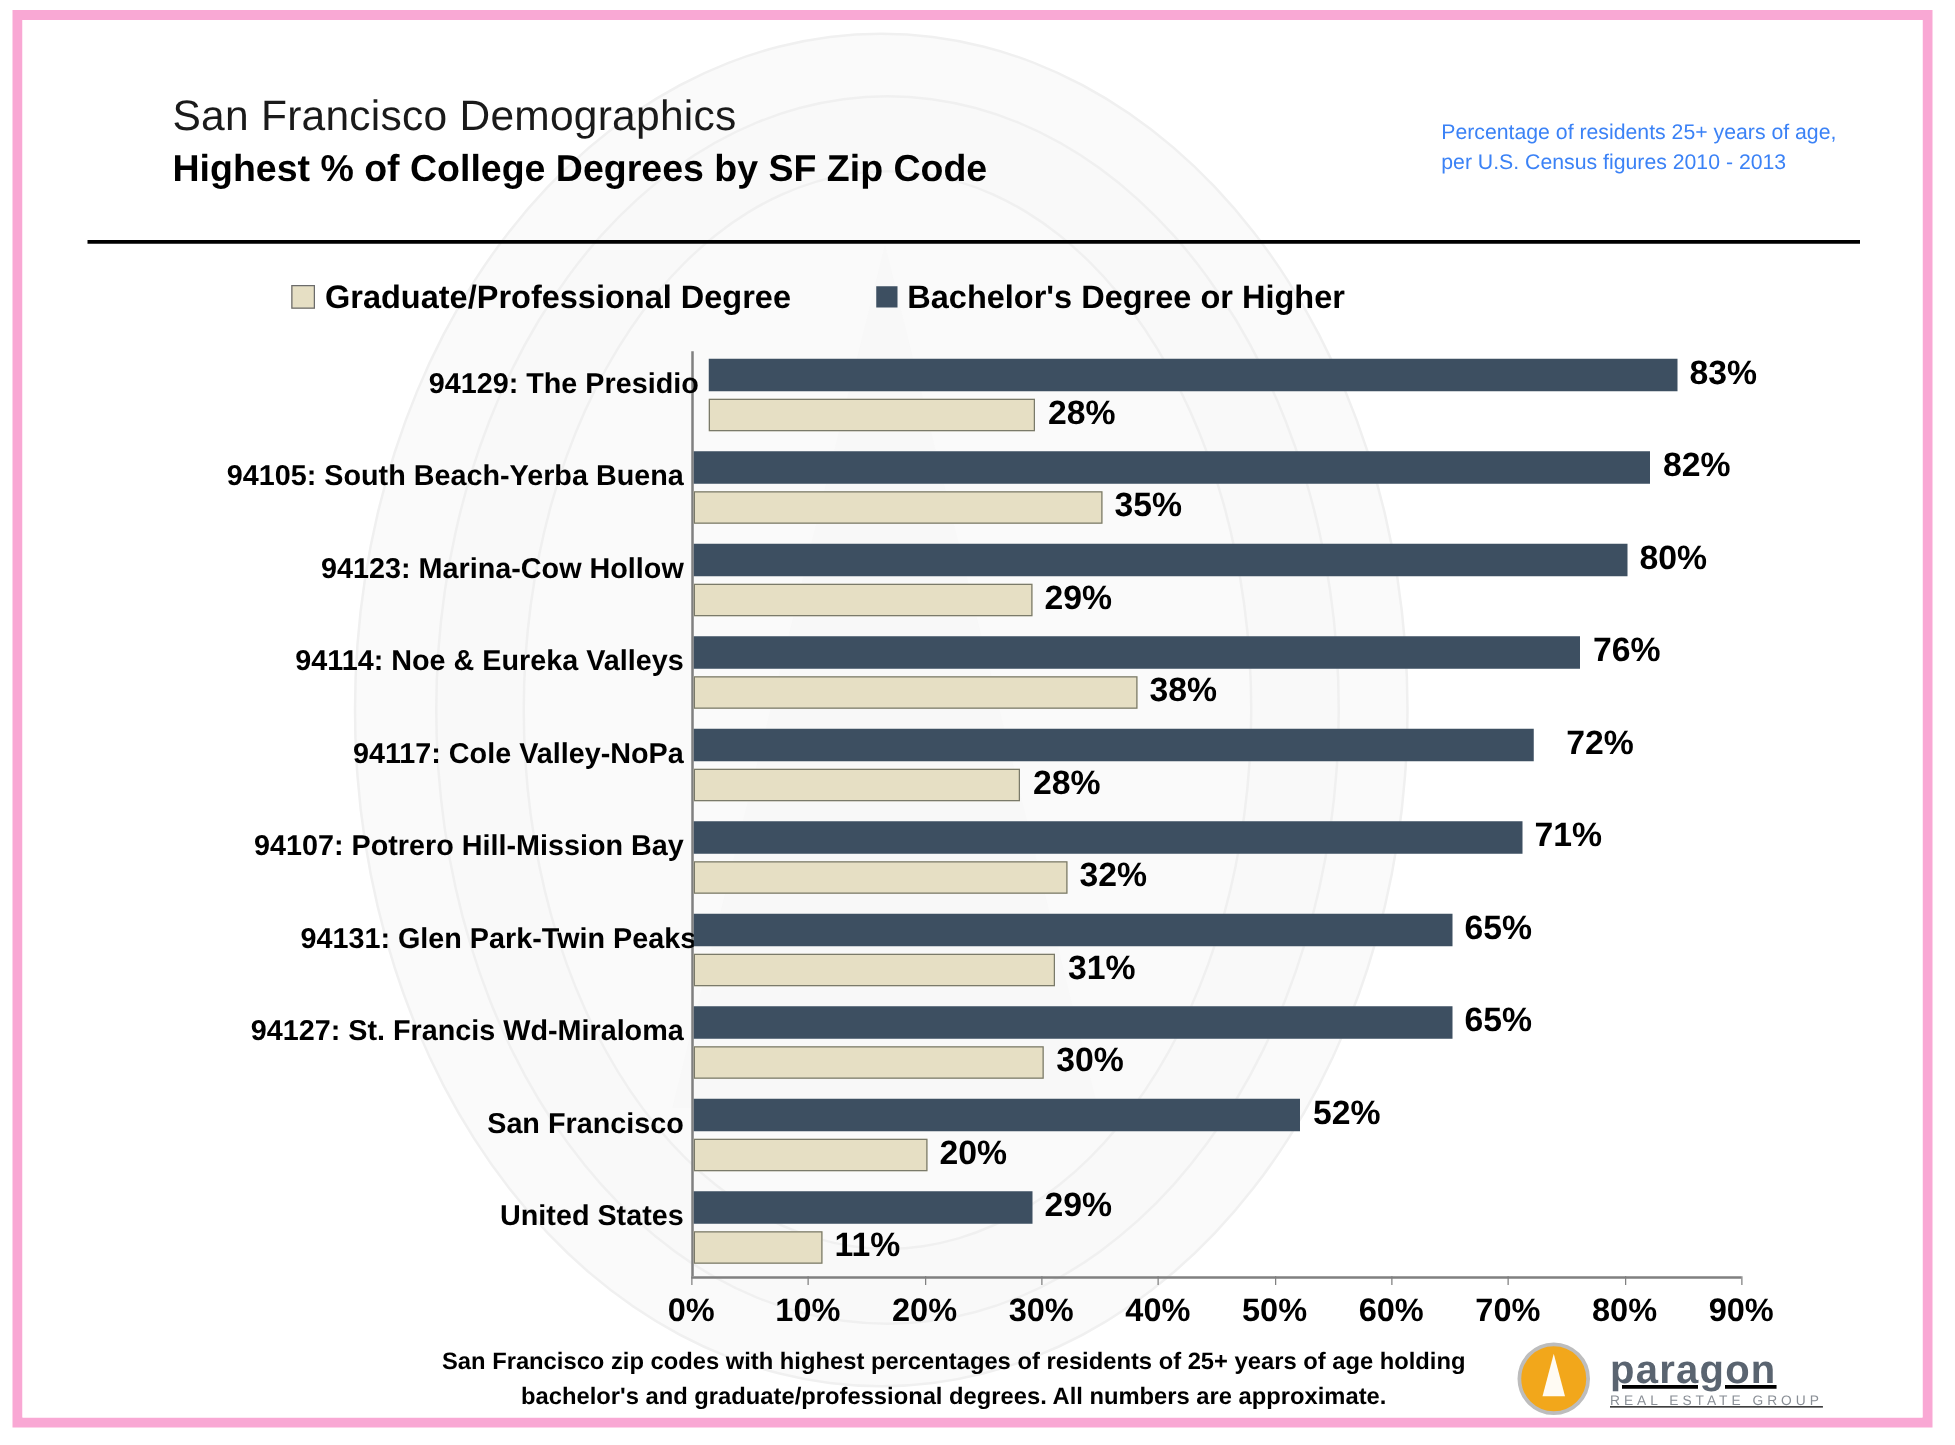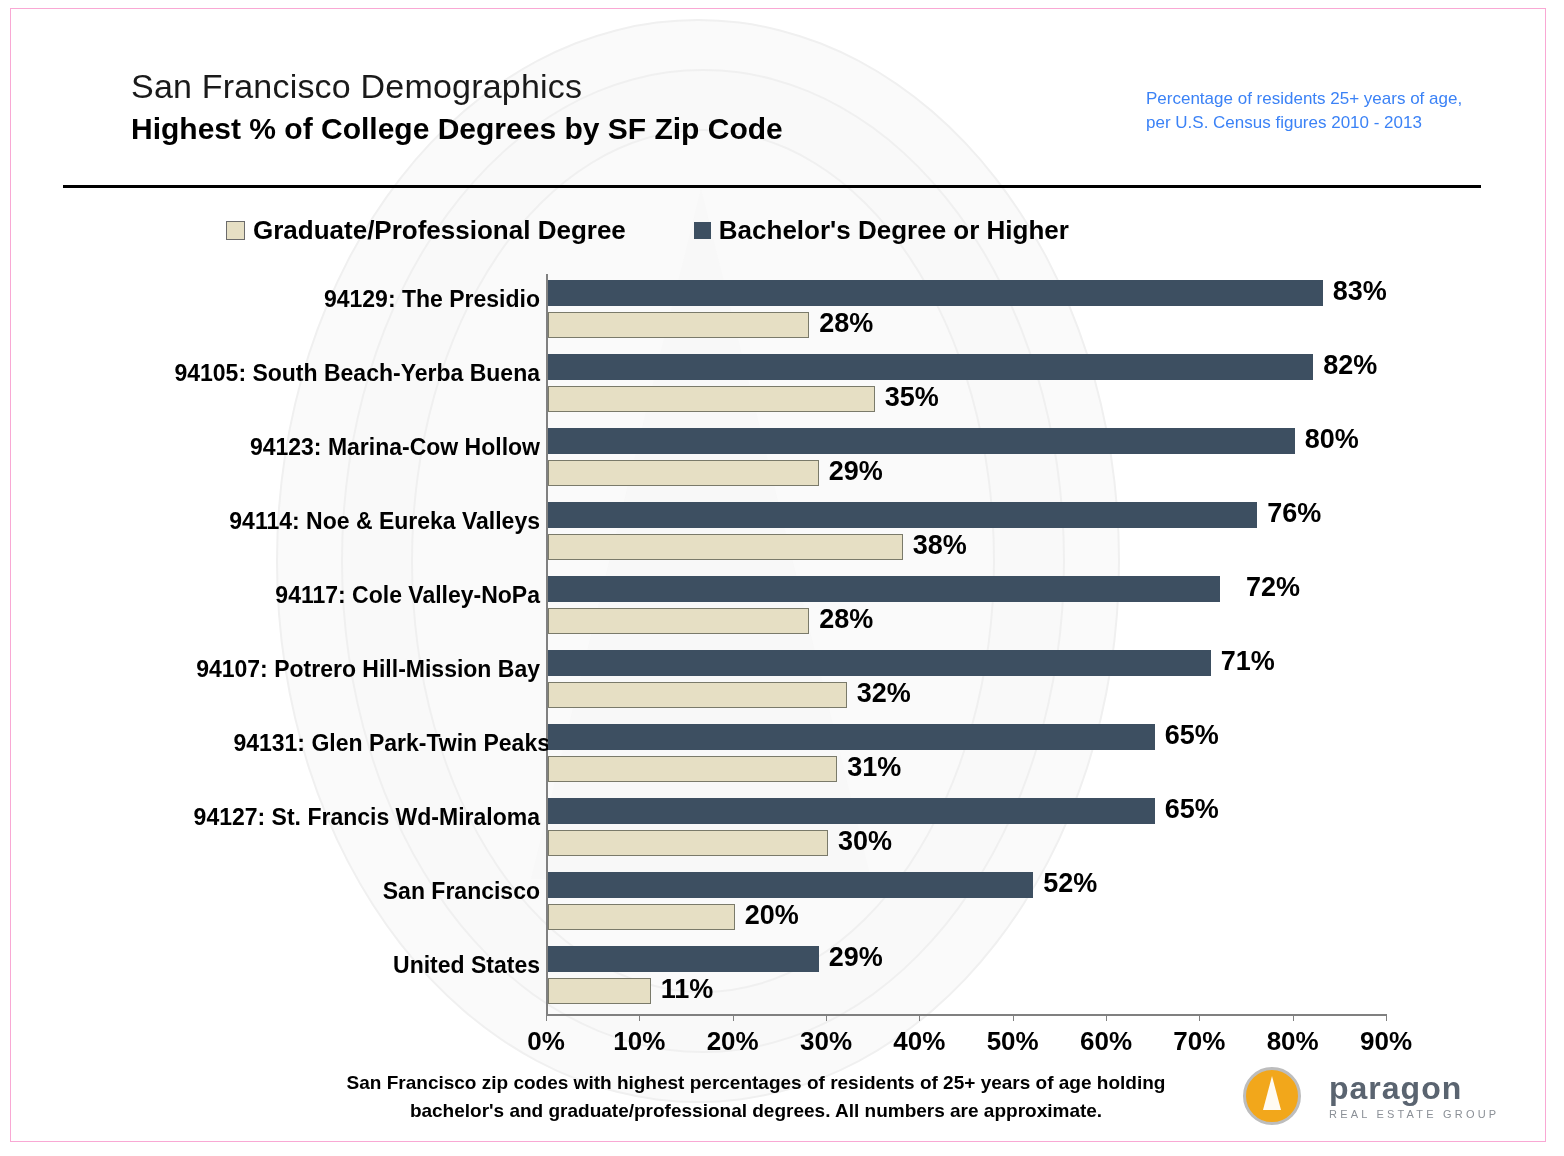--- a/index.html
+++ b/index.html
@@ -12,21 +12,21 @@
     height: 1156px;
     font-family: "Liberation Sans", sans-serif;
     overflow: hidden;
   }
   .frame {
     position: absolute;
     left: 10px;
     top: 8px;
     width: 1536px;
     height: 1134px;
-    border: 1px solid #f9a8d4;
+    border: 8px solid #f9a8d4;
     background: #ffffff;
     box-sizing: border-box;
   }
   .inner {
     position: absolute;
     left: 0; top: 0; right: 0; bottom: 0;
     background: #ffffff;
     overflow: hidden;
   }
   
@@ -207,25 +207,26 @@
     width: 910px;
     font-size: 19px;
     font-weight: bold;
     line-height: 1.45;
     color: #000000;
     text-align: center;
   }
 
   .logo {
     position: absolute;
-    left: 1232px;
+    left: 1196px;
     top: 1058px;
     display: flex;
     align-items: center;
-    gap: 28px;
+    gap: 16px;
+    text-decoration: underline;
   }
   .logo-mark {
     width: 52px;
     height: 52px;
     border-radius: 50%;
     background: #f2a71b;
     border: 3px solid #bdbdbd;
     position: relative;
   }
   .logo-mark::after {
@@ -309,21 +310,21 @@
           <div class="xlabel" style="left: 186.667px;">20%</div>
           <div class="xlabel" style="left: 280px;">30%</div>
           <div class="xlabel" style="left: 373.333px;">40%</div>
           <div class="xlabel" style="left: 466.667px;">50%</div>
           <div class="xlabel" style="left: 560px;">60%</div>
           <div class="xlabel" style="left: 653.333px;">70%</div>
           <div class="xlabel" style="left: 746.667px;">80%</div>
           <div class="xlabel" style="left: 840px;">90%</div>
         </div>
       <div id="groups">
-          <div class="group" style="top: 0px; height: 74px;">
+          <div class="group" style="top: 0px; height: 74px; margin-left: 12px;">
             <div class="cat-label">94129: The Presidio</div>
             <div class="bar bar-bach" style="width: 774.667px;"></div>
             <div class="val val-bach" style="left: 786.667px;">83%</div>
             <div class="bar bar-grad" style="width: 261.333px;"></div>
             <div class="val val-grad" style="left: 273.333px;">28%</div>
           </div>
           <div class="group" style="top: 74px; height: 74px;">
             <div class="cat-label">94105: South Beach-Yerba Buena</div>
             <div class="bar bar-bach" style="width: 765.333px;"></div>
             <div class="val val-bach" style="left: 777.333px;">82%</div>

